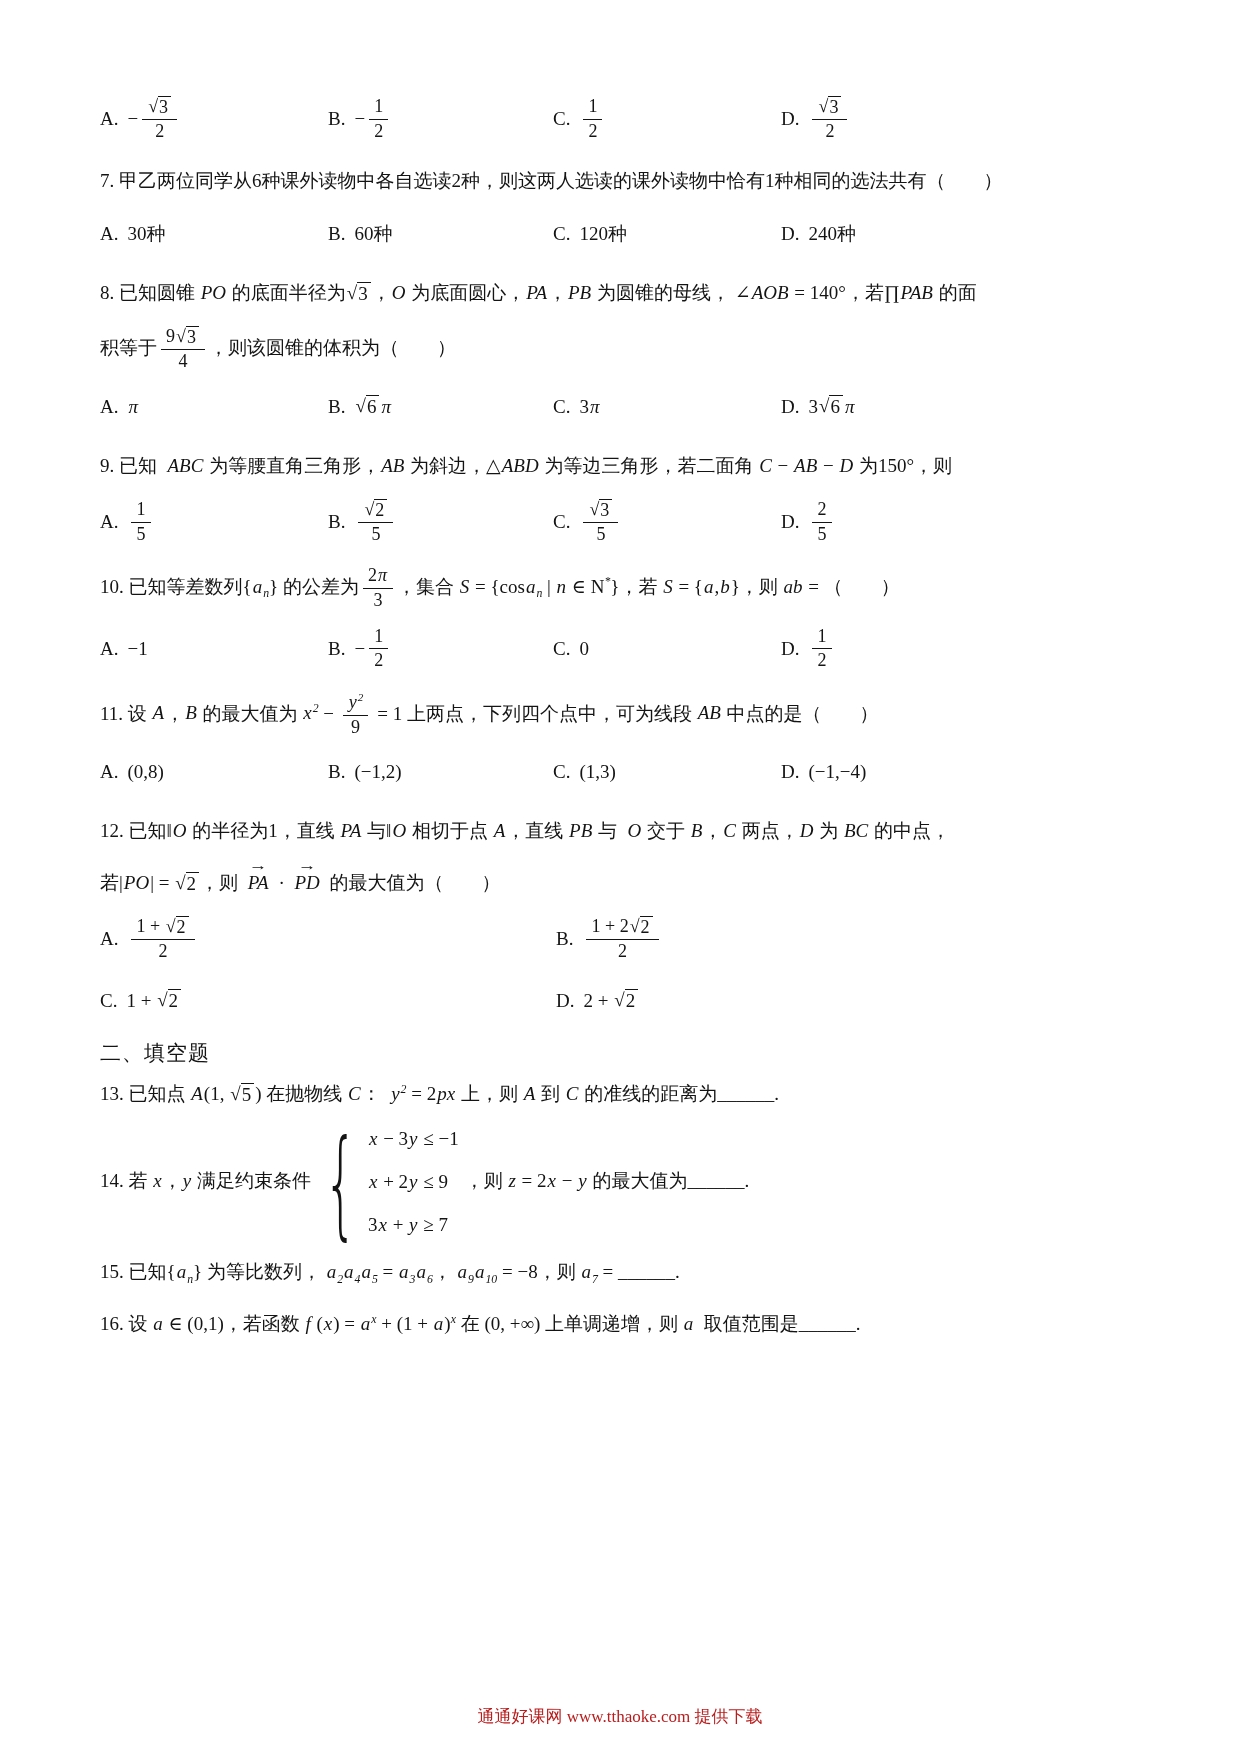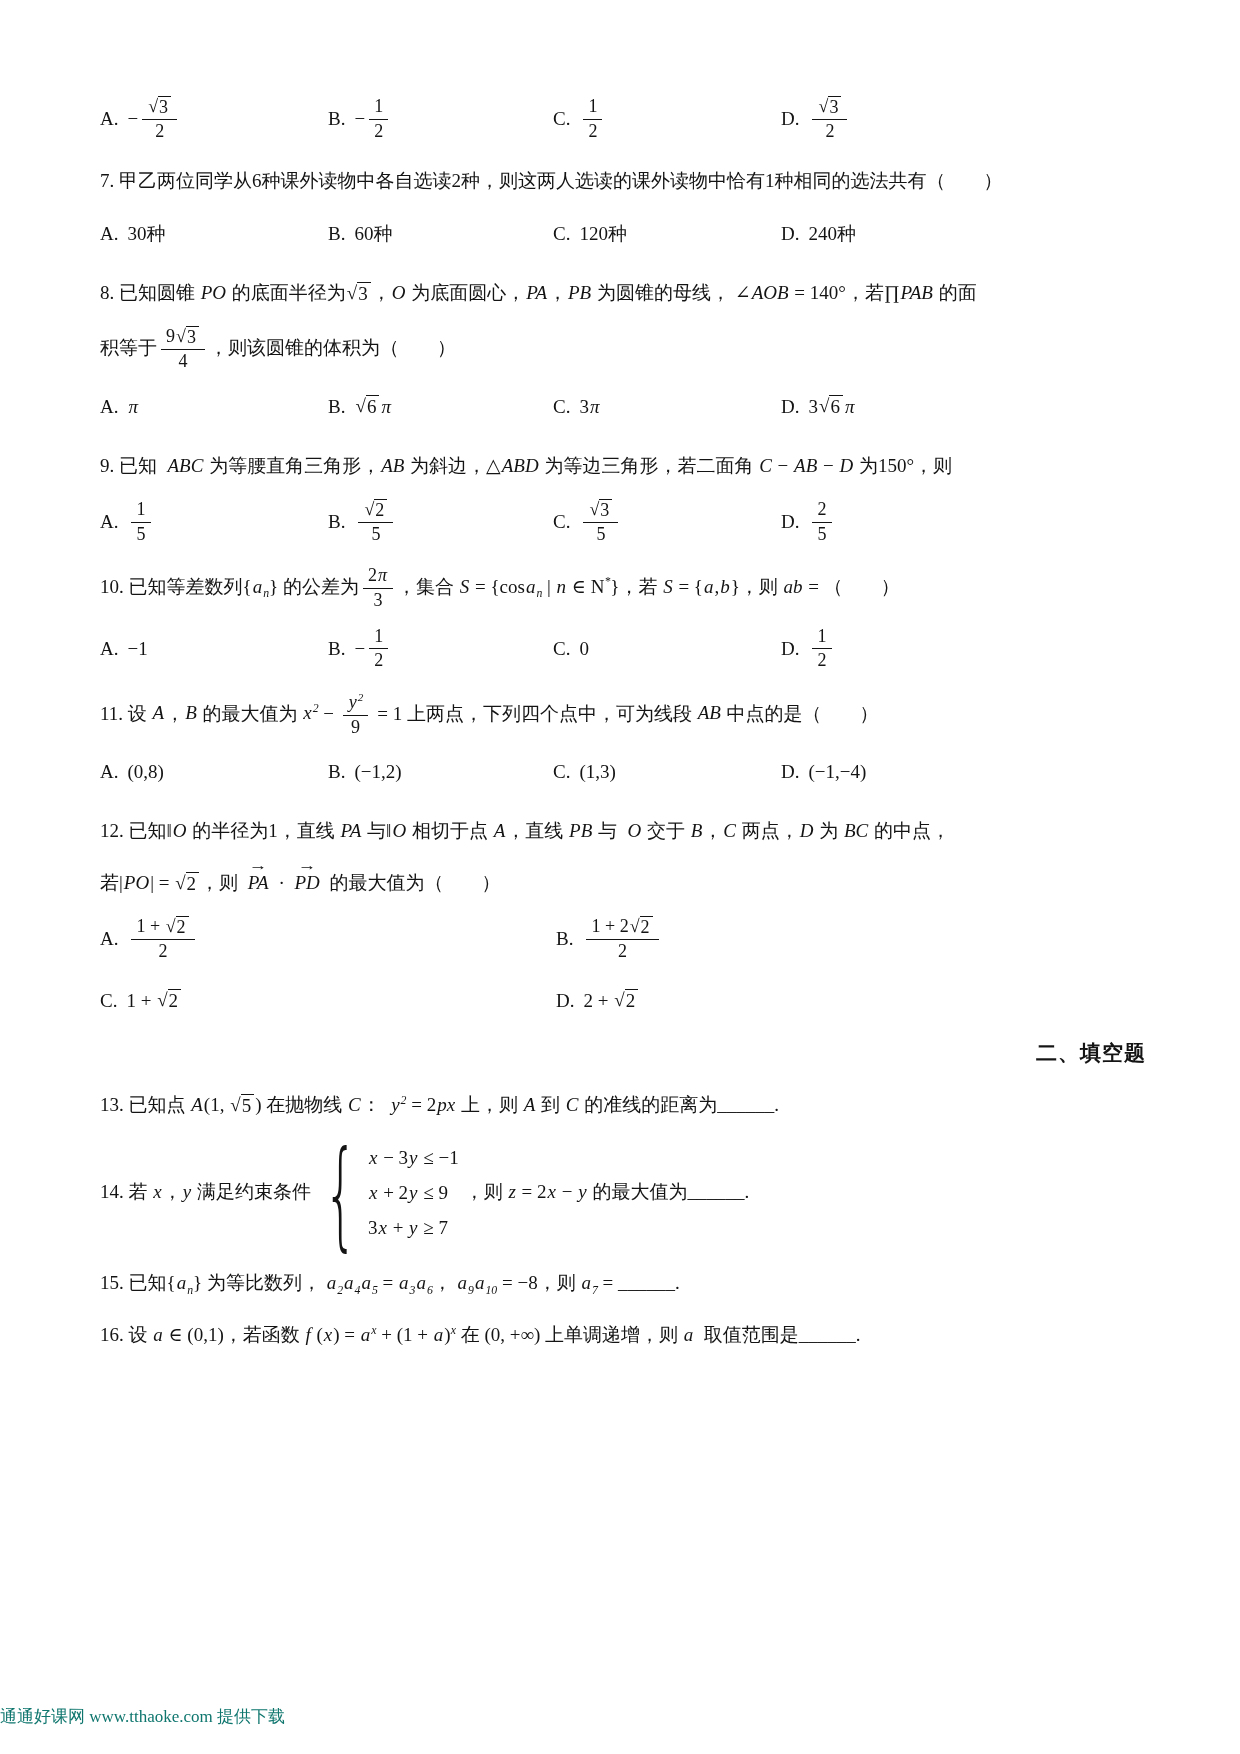--- a/index.html
+++ b/index.html
@@ -29,26 +29,25 @@
     display:grid;
     grid-template-columns:456px 1fr;
     align-items:center;
     margin-bottom:18px; margin-top:4px;
     min-height:40px;
   }
   .opt { display:flex; align-items:center; }
   .optlabel { margin-right:9px; }
   .optruns { display:inline-flex; align-items:center; flex-wrap:nowrap; }
   .heading {
-    font-weight:bold;
+    font-weight:normal;
     font-size:21px;
     font-family:"Liberation Sans","DejaVu Sans",sans-serif;
-    margin-top:10px; margin-bottom:19px;
+    margin-top:10px; margin-bottom:8px;
     letter-spacing:1px;
-    text-align:right;
   }
   
   .t { white-space:pre-wrap; }
   .mvar { font-style:italic; padding:0 1px; }
   sup.msup { font-size:0.62em; font-style:italic; line-height:0; }
   sub.msub { font-size:0.62em; font-style:italic; line-height:0; }
   .frac {
     display:inline-flex; flex-direction:column;
     text-align:center; vertical-align:middle;
     line-height:1.2; margin:0 4px;
@@ -65,25 +64,25 @@
     position:absolute; left:50%; top:-0.95em;
     transform:translateX(-50%) scaleX(1.3);
     font-size:0.75em; font-style:normal;
   }
   .cases { display:inline-flex; align-items:center; vertical-align:middle; margin:0 6px; }
   .cases .brace {
     font-family:"DejaVu Sans",sans-serif;
     font-size:118px; line-height:0.95; font-weight:100;
     transform:scaleX(0.45); margin:0 -10px 0 -14px;
   }
-  .cases .caserows { display:inline-flex; flex-direction:column; gap:12px; text-align:left; }
+  .cases .caserows { display:inline-flex; flex-direction:column; gap:20px; text-align:left; }
   .cases .caserow { line-height:1.2; }
   .footer {
     position:absolute; left:0; bottom:26px; width:100%;
-    font-size:17px; color:#0f766e;
+    text-align:center; font-size:17px; color:#b91c1c;
     font-family:"Liberation Serif","DejaVu Serif",serif;
   }
 </style>
 </head>
 <body>
 
 <div class="page">
   <div class="content" id="content">
       <div class="block options4">
         <div class="opt">

